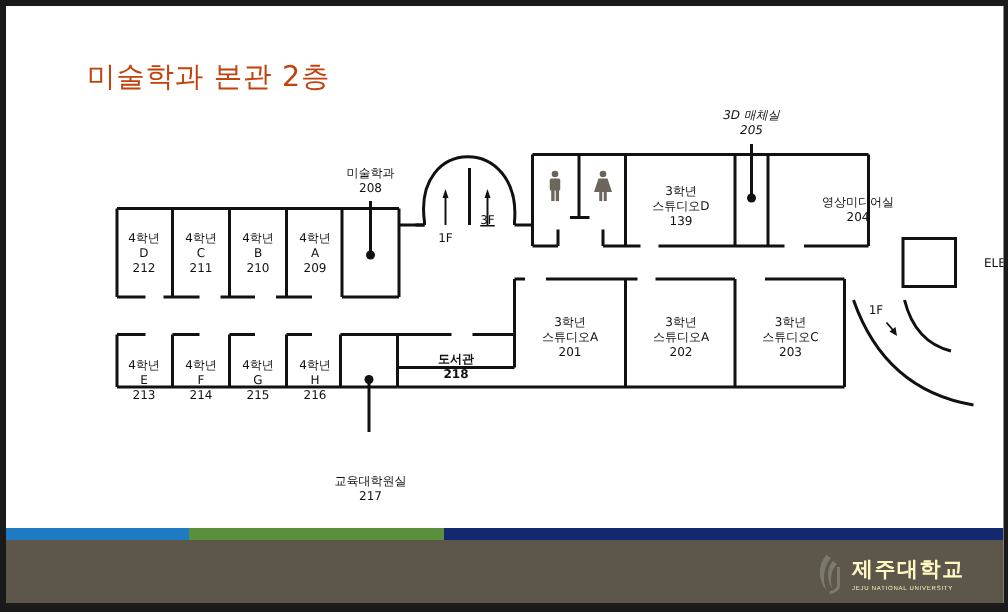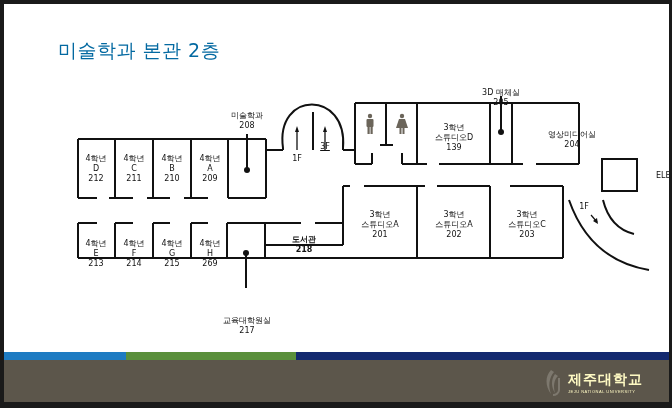--- a/index.html
+++ b/index.html
@@ -7,21 +7,21 @@
       width: 672px; height: 408px; background: #1a1a1a;
       position: relative; overflow: hidden;
       font-family: "Liberation Sans", "DejaVu Sans", sans-serif;
     }
     .frame {
       position: absolute; left: 4px; top: 4px; width: 665px; height: 398px;
       background: #ffffff; overflow: hidden;
     }
     .title {
       position: absolute; left: 54px; top: 34px;
-      font-size: 19px; color: #0369a1; letter-spacing: 0.5px;
+      font-size: 19px; color: #c2410c; letter-spacing: 0.5px;
       font-family: "DejaVu Sans", sans-serif;
     }
     svg.plan { position: absolute; left: 0; top: 0; }
     .lbl {
       position: absolute; text-align: center; font-size: 8px; line-height: 10px;
       color: #111; transform: translateX(-50%); white-space: nowrap;
       font-family: "DejaVu Sans", sans-serif;
     }
     .stripe { position: absolute; top: 348px; height: 8px; }
     .footer {
@@ -186,21 +186,21 @@
       <div>214</div>
   </div>
   <div class="lbl" style="left:168px;top:235px;">
     <div>4학년</div>
       <div>G</div>
       <div>215</div>
   </div>
   <div class="lbl" style="left:206px;top:235px;">
     <div>4학년</div>
       <div>H</div>
-      <div>269</div>
+      <div>216</div>
   </div>
   <div class="lbl" style="left:243px;top:288px;margin-top:24px;">
     <div>교육대학원실</div>
       <div>217</div>
   </div>
   <div class="lbl" style="left:300px;top:231px;font-weight:bold;">
     <div>도서관</div>
       <div>218</div>
   </div>
 
@@ -217,21 +217,21 @@
   <div class="lbl" style="left:523px;top:206px;">
     <div>3학년</div>
       <div>스튜디오C</div>
       <div>203</div>
   </div>
   <div class="lbl" style="left:450px;top:119px;">
     <div>3학년</div>
       <div>스튜디오D</div>
       <div>139</div>
   </div>
-  <div class="lbl" style="left:497px;top:84px;">
+  <div class="lbl" style="left:497px;top:68px;font-style:italic;">
     <div>3D 매체실</div>
       <div>205</div>
   </div>
   <div class="lbl" style="left:568px;top:126px;text-align:center;">
     <div>영상미디어실</div>
       <div>204</div>
   </div>
 
   <div class="lbl" style="left:293px;top:150px;">1F</div>
   <div class="lbl" style="left:321px;top:138px;text-decoration:underline;">3F</div>

